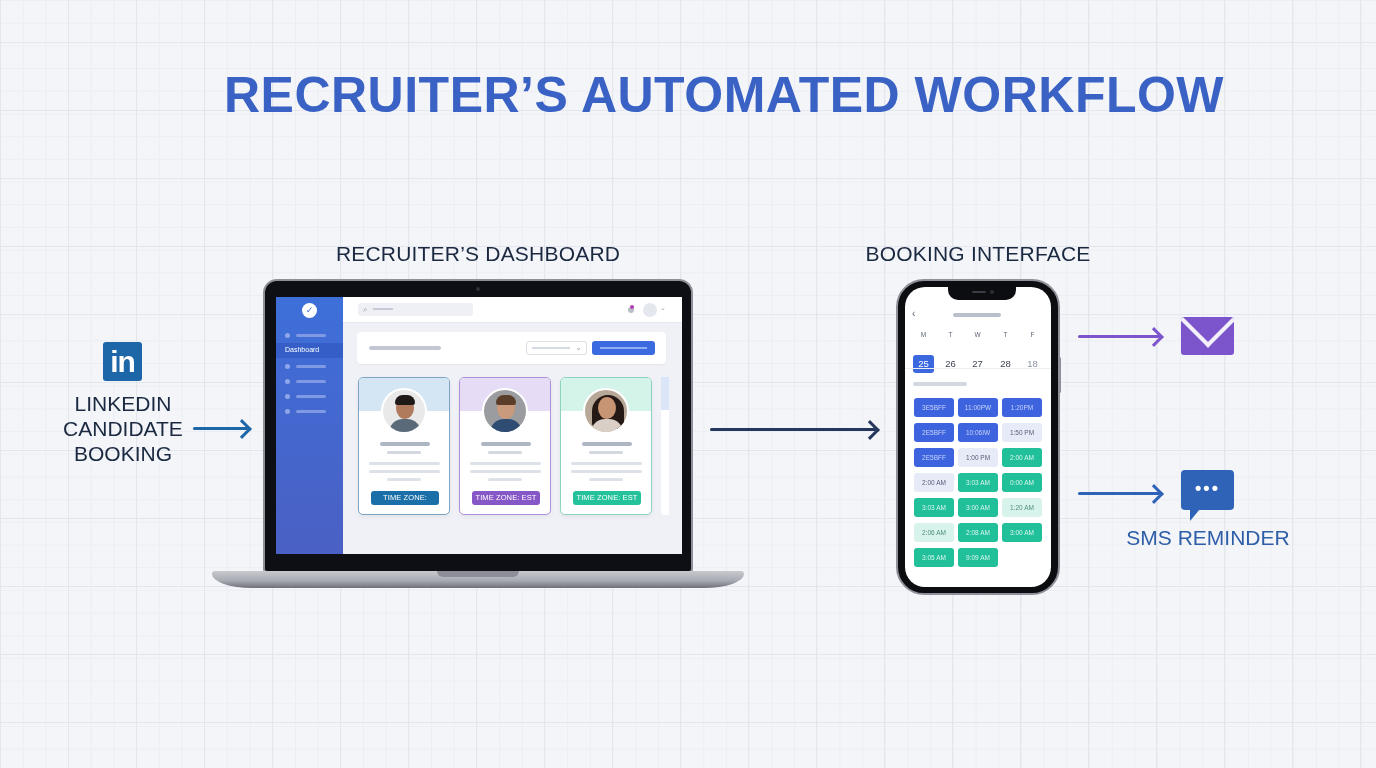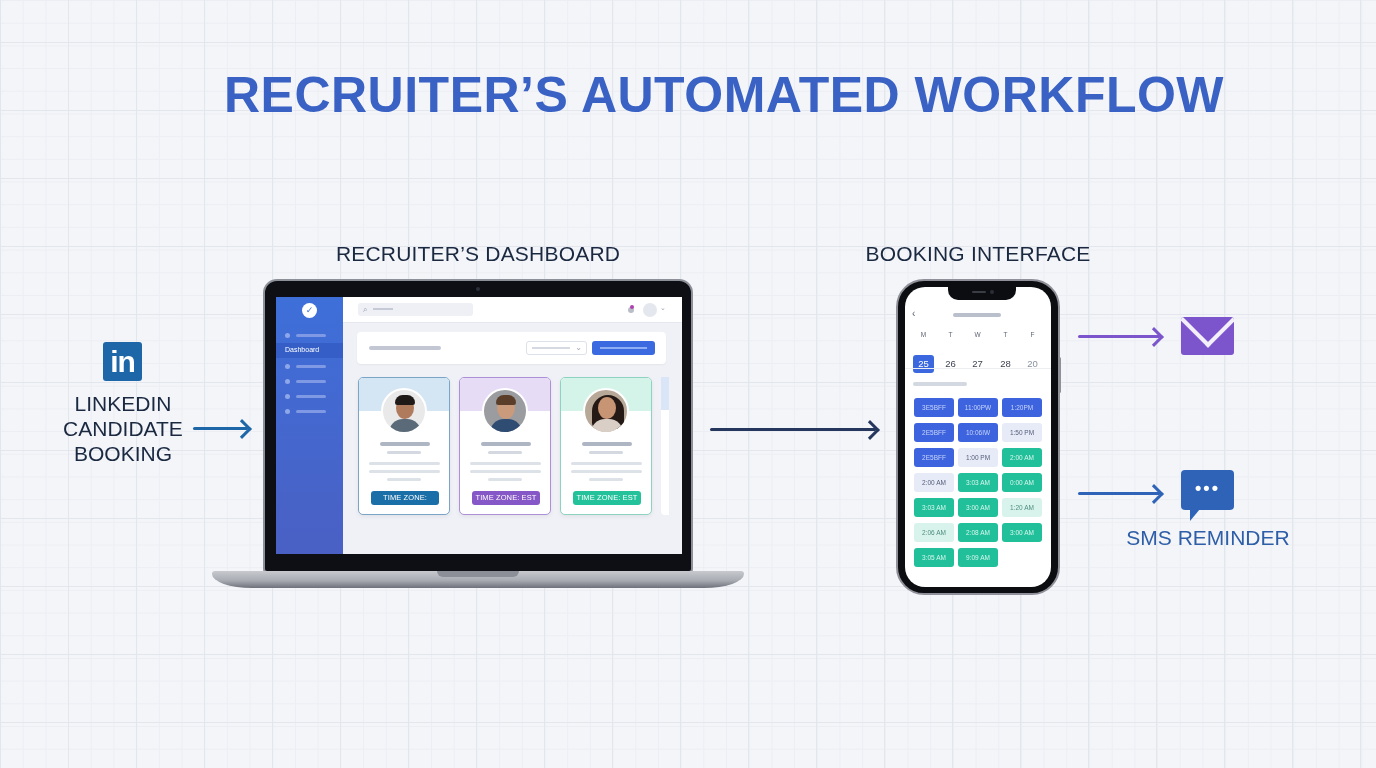--- a/index.html
+++ b/index.html
@@ -322,21 +322,21 @@
   <div class="abs ph-day" style="left:8px;">M</div>
   <div class="abs ph-day" style="left:35px;">T</div>
   <div class="abs ph-day" style="left:62px;">W</div>
   <div class="abs ph-day" style="left:90px;">T</div>
   <div class="abs ph-day" style="left:117px;">F</div>
 
   <div class="abs ph-date sel" style="left:8px;">25</div>
   <div class="abs ph-date" style="left:35px;">26</div>
   <div class="abs ph-date" style="left:62px;">27</div>
   <div class="abs ph-date" style="left:90px;">28</div>
-  <div class="abs ph-date dim" style="left:117px;">20</div>
+  <div class="abs ph-date dim" style="left:117px;">18</div>
 
   <div class="abs ph-divider"></div>
   <div class="abs ph-sub-bar"></div>
 
   <div id="slot-grid">
       <div class="abs slot blue" style="left: 9px; top: 111px;">3E5BFF</div>
       <div class="abs slot blue" style="left: 53px; top: 111px;">11:00PW</div>
       <div class="abs slot blue" style="left: 97px; top: 111px;">1:20PM</div>
       <div class="abs slot blue" style="left: 9px; top: 136px;">2E5BFF</div>
       <div class="abs slot blue" style="left: 53px; top: 136px;">10:06IW</div>

